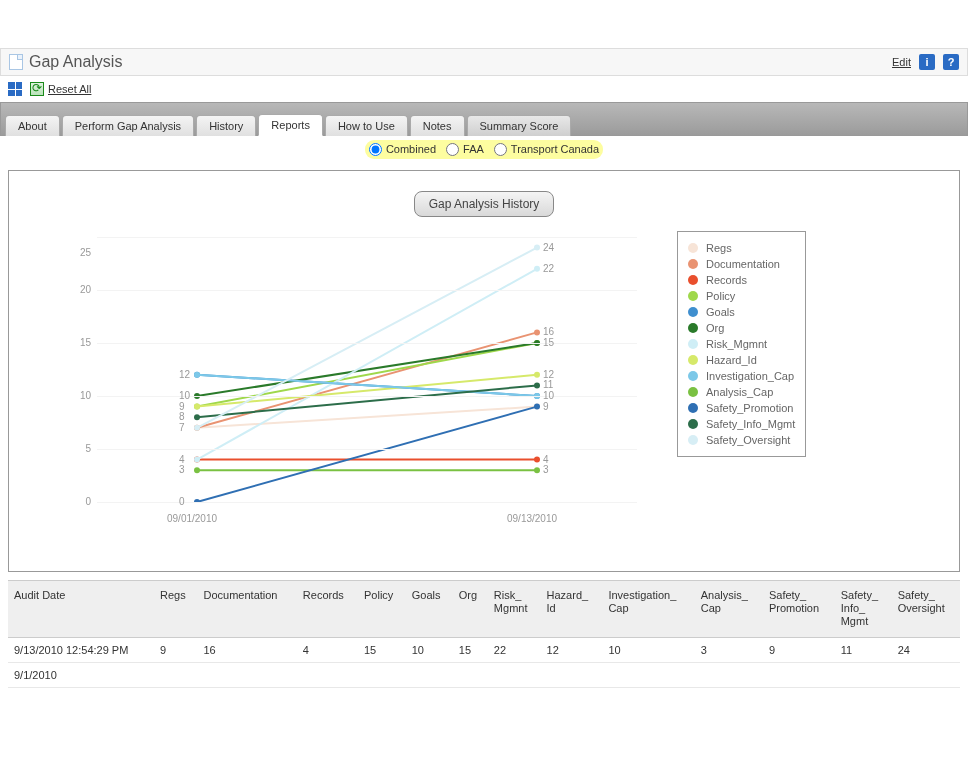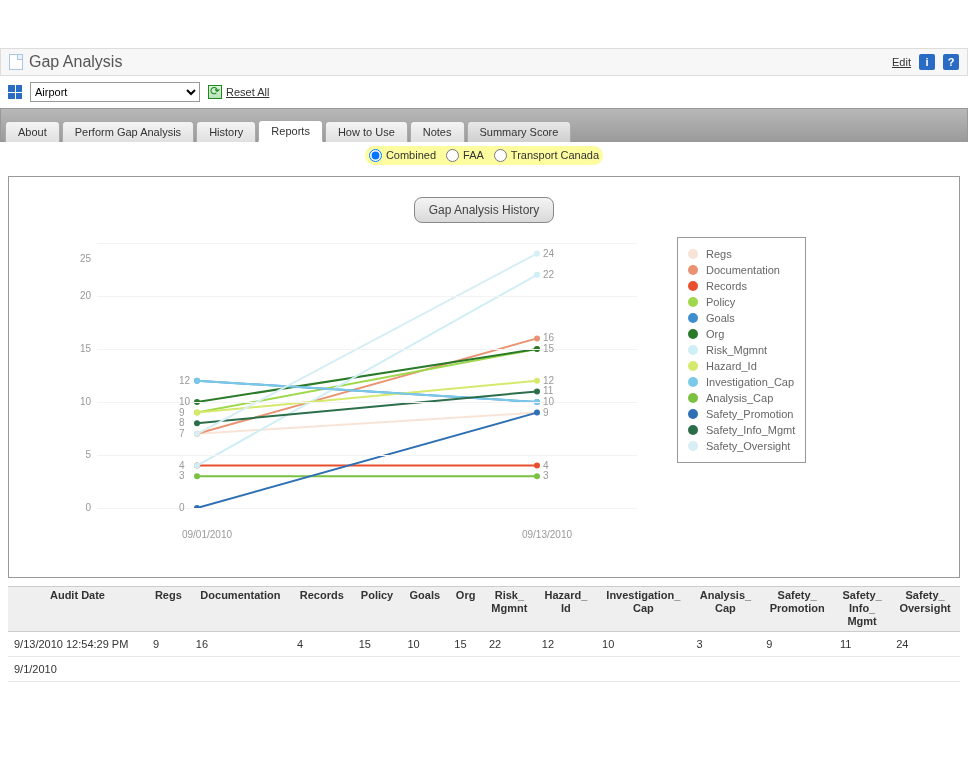--- a/index.html
+++ b/index.html
@@ -44,31 +44,31 @@
   .filter-inner { background:#fdfda0; padding:3px 4px; display:flex; gap:10px; border-radius:9px; }
   .filter-inner label { display:flex; align-items:center; gap:4px; color:#333; cursor:pointer; }
   input[type=radio]{ margin:0; }
 
   .chart-outer { margin:8px; border:1px solid #999; padding:20px 18px 24px 18px; }
   .chart-title-btn { display:block; margin:0 auto 10px auto; padding:5px 14px; border:1px solid #888; border-radius:8px; background:linear-gradient(#f4f4f4,#d9d9d9); font-size:12px; color:#444; cursor:pointer; }
   .chart-row { display:flex; gap:10px; }
   .chart-area { position:relative; width:640px; height:320px; }
   .plot { position:absolute; left:70px; top:10px; width:540px; height:265px; }
   .ytick { position:absolute; left:40px; width:24px; text-align:right; color:#999; font-size:10px; }
-  .xtick { position:absolute; top:296px; color:#999; font-size:10px; text-align:center; }
+  .xtick { position:absolute; top:286px; color:#999; font-size:10px; text-align:left; }
   .grid-line { position:absolute; left:70px; width:540px; height:0; border-top:1px solid #f3f3f3; }
   .dlabel { position:absolute; font-size:10px; color:#999; }
 
   .legend { border:1px solid #999; padding:8px 10px; background:#fff; align-self:flex-start; margin-top:4px; }
   .legend-item { display:flex; align-items:center; gap:8px; padding:2px 0; color:#666; font-size:11px; }
   .swatch { width:10px; height:10px; border-radius:50%; display:inline-block; }
 
   .table-wrap { margin:8px; }
   table.data { width:100%; border-collapse:collapse; font-size:11px; }
-  table.data thead th { background:#efefef; border-top:1px solid #ccc; border-bottom:1px solid #ccc; text-align:center; padding:2px 6px; color:#333; font-weight:bold; vertical-align:top; line-height:1.2; }
+  table.data thead th { background:#efefef; border-top:1px solid #ccc; border-bottom:1px solid #ccc; text-align:left; padding:8px 6px; color:#333; font-weight:normal; vertical-align:top; line-height:1.2; }
   table.data tbody td { padding:6px 6px; border-bottom:1px solid #e8e8e8; vertical-align:top; color:#333; }
 </style>
 </head>
 <body>
 
 <div class="header-bar">
   <div class="header-left">
     <span class="doc-icon"></span>
     <span class="header-title">Gap Analysis</span>
   </div>
@@ -79,23 +79,20 @@
   </div>
 </div>
 
 <div class="row2">
   <span class="grid-icon">
       <span></span>
       <span></span>
       <span></span>
       <span></span>
     </span>
-  <select class="airport">
-    <option>Airport</option>
-  </select>
   <div class="reset-wrap">
     <span class="reset-icon"></span>
     <span class="reset-link">Reset All</span>
   </div>
 </div>
 
 <div class="tabs-strip">
   <div class="tab">About</div>
   <div class="tab">Perform Gap Analysis</div>
   <div class="tab">History</div>

